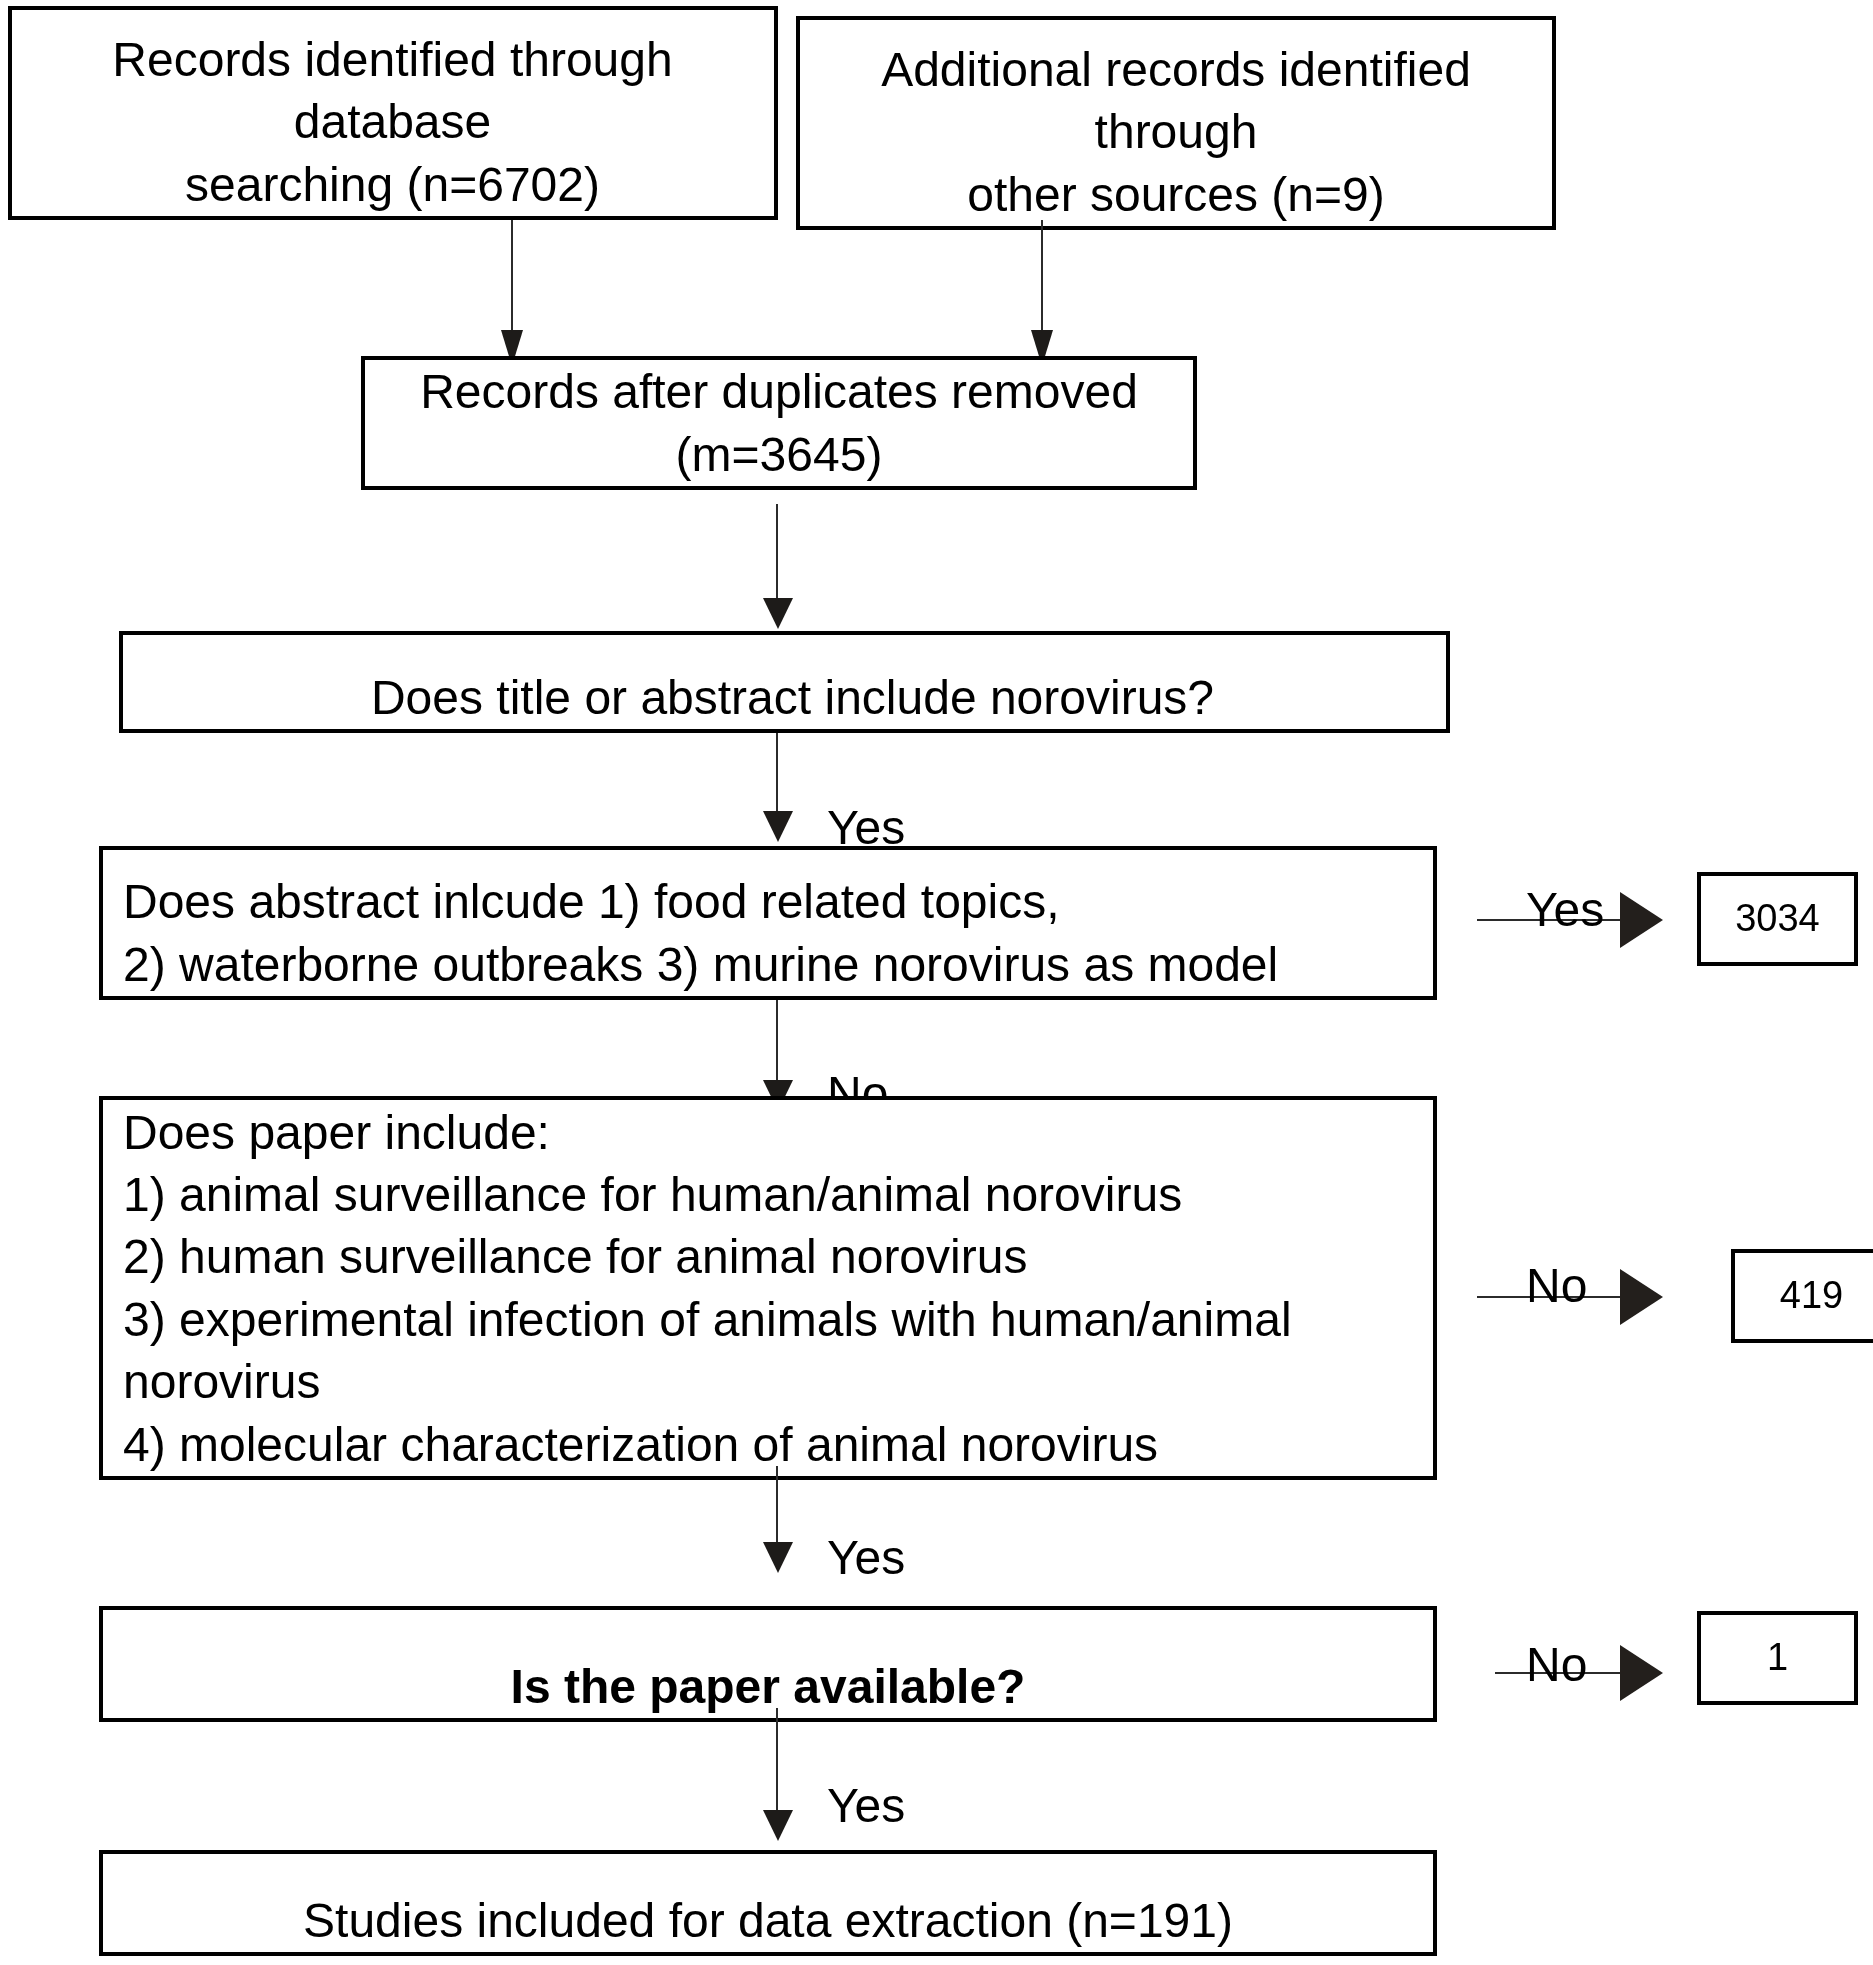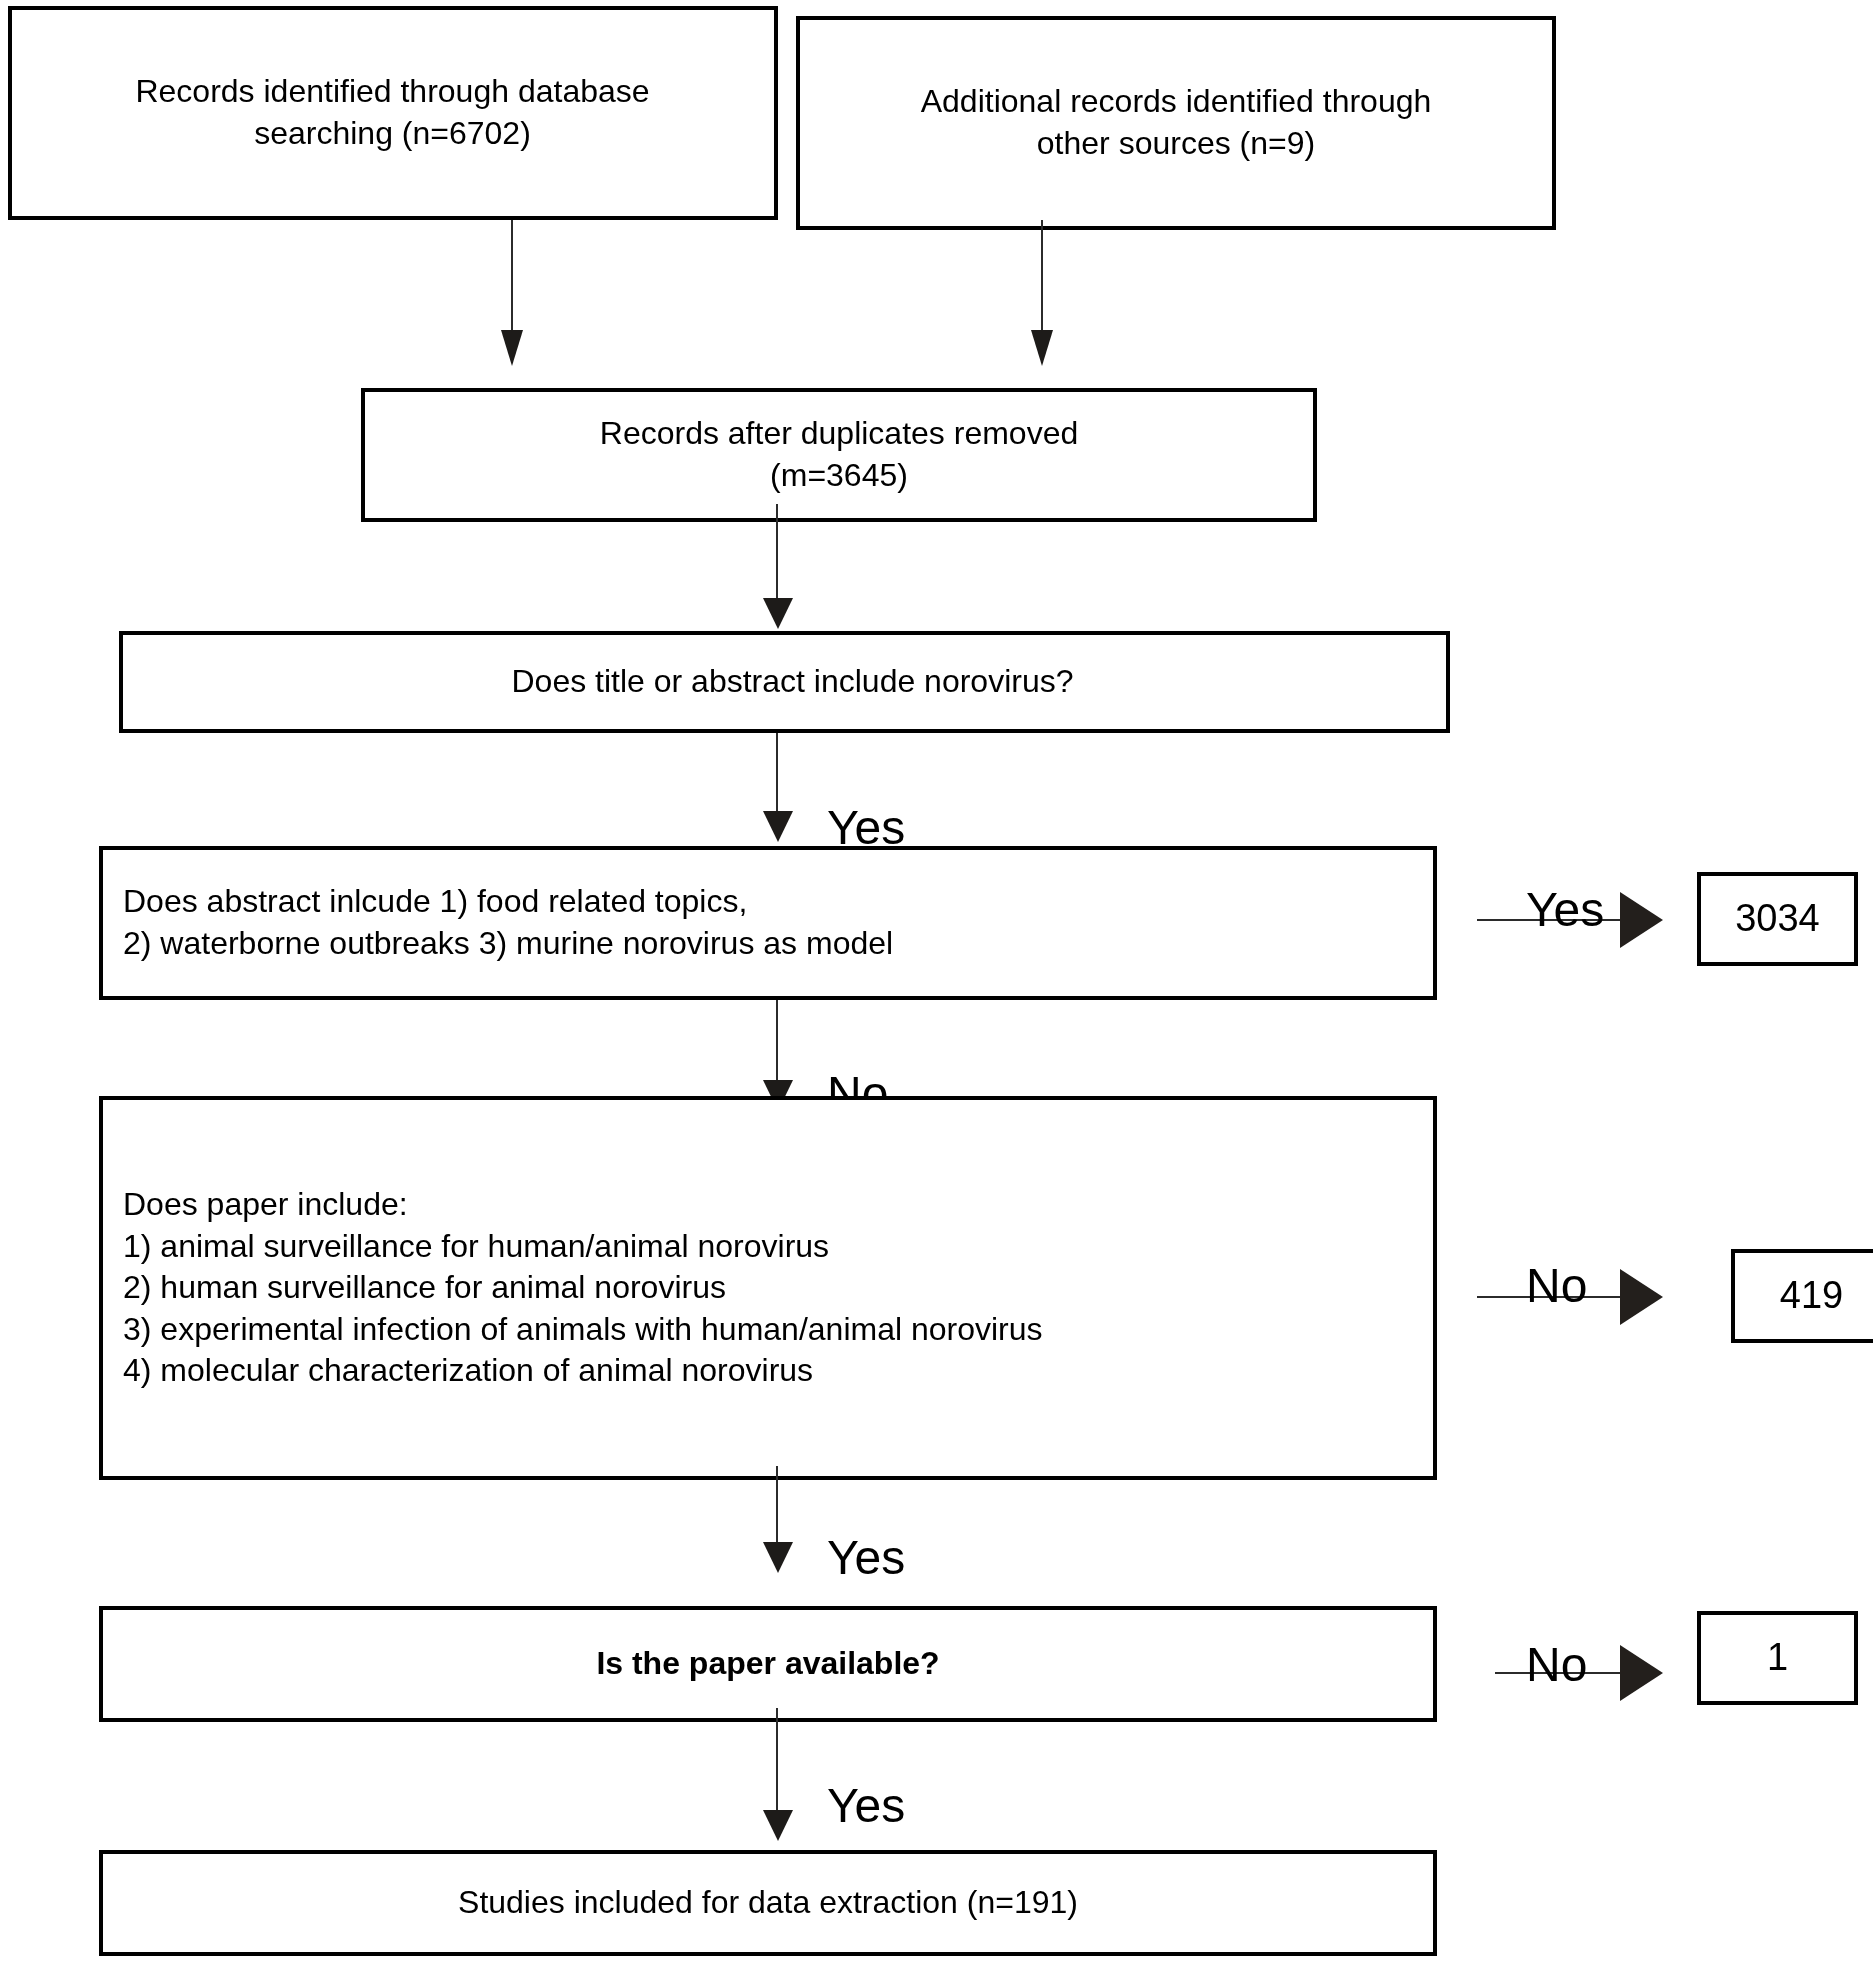--- a/index.html
+++ b/index.html
@@ -36,21 +36,21 @@
   }
   .box.left-align {
     justify-content: flex-start;
     text-align: left;
   }
   .box.left-align .txt {
     padding-left: 20px;
   }
 
   
-  .fs-main   { font-size: 32px; }
+  .fs-main   { font-size: 48px; align-items: flex-end; }
   .fs-num    { font-size: 38px; }
 
   
   .edge-label {
     position: absolute;
     font-size: 48px;
     line-height: 1;
     white-space: nowrap;
     margin-top: 36px;
   }
@@ -102,21 +102,21 @@
     <span class="txt">Additional records identified through
 other sources (n=9)</span>
   </div>
 
   <div class="v-line" style="left:511px; top:220px; height:116px;"></div>
   <div class="arrow-down slim" style="left:501px; top:330px;"></div>
 
   <div class="v-line" style="left:1041px; top:220px; height:116px;"></div>
   <div class="arrow-down slim" style="left:1031px; top:330px;"></div>
 
-  <div class="box fs-main" style="left:361px; top:388px; width:956px; height:134px;">
+  <div class="box fs-main" style="left:361px; top:356px; width:836px; height:134px;">
     <span class="txt">Records after duplicates removed
 (m=3645)</span>
   </div>
 
   <div class="v-line" style="left:776px; top:504px; height:100px;"></div>
   <div class="arrow-down" style="left:763px; top:598px;"></div>
 
   <div class="box fs-main" style="left:119px; top:631px; width:1331px; height:102px;padding-left:16px;">
     <span class="txt">Does title or abstract include norovirus?</span>
   </div>

